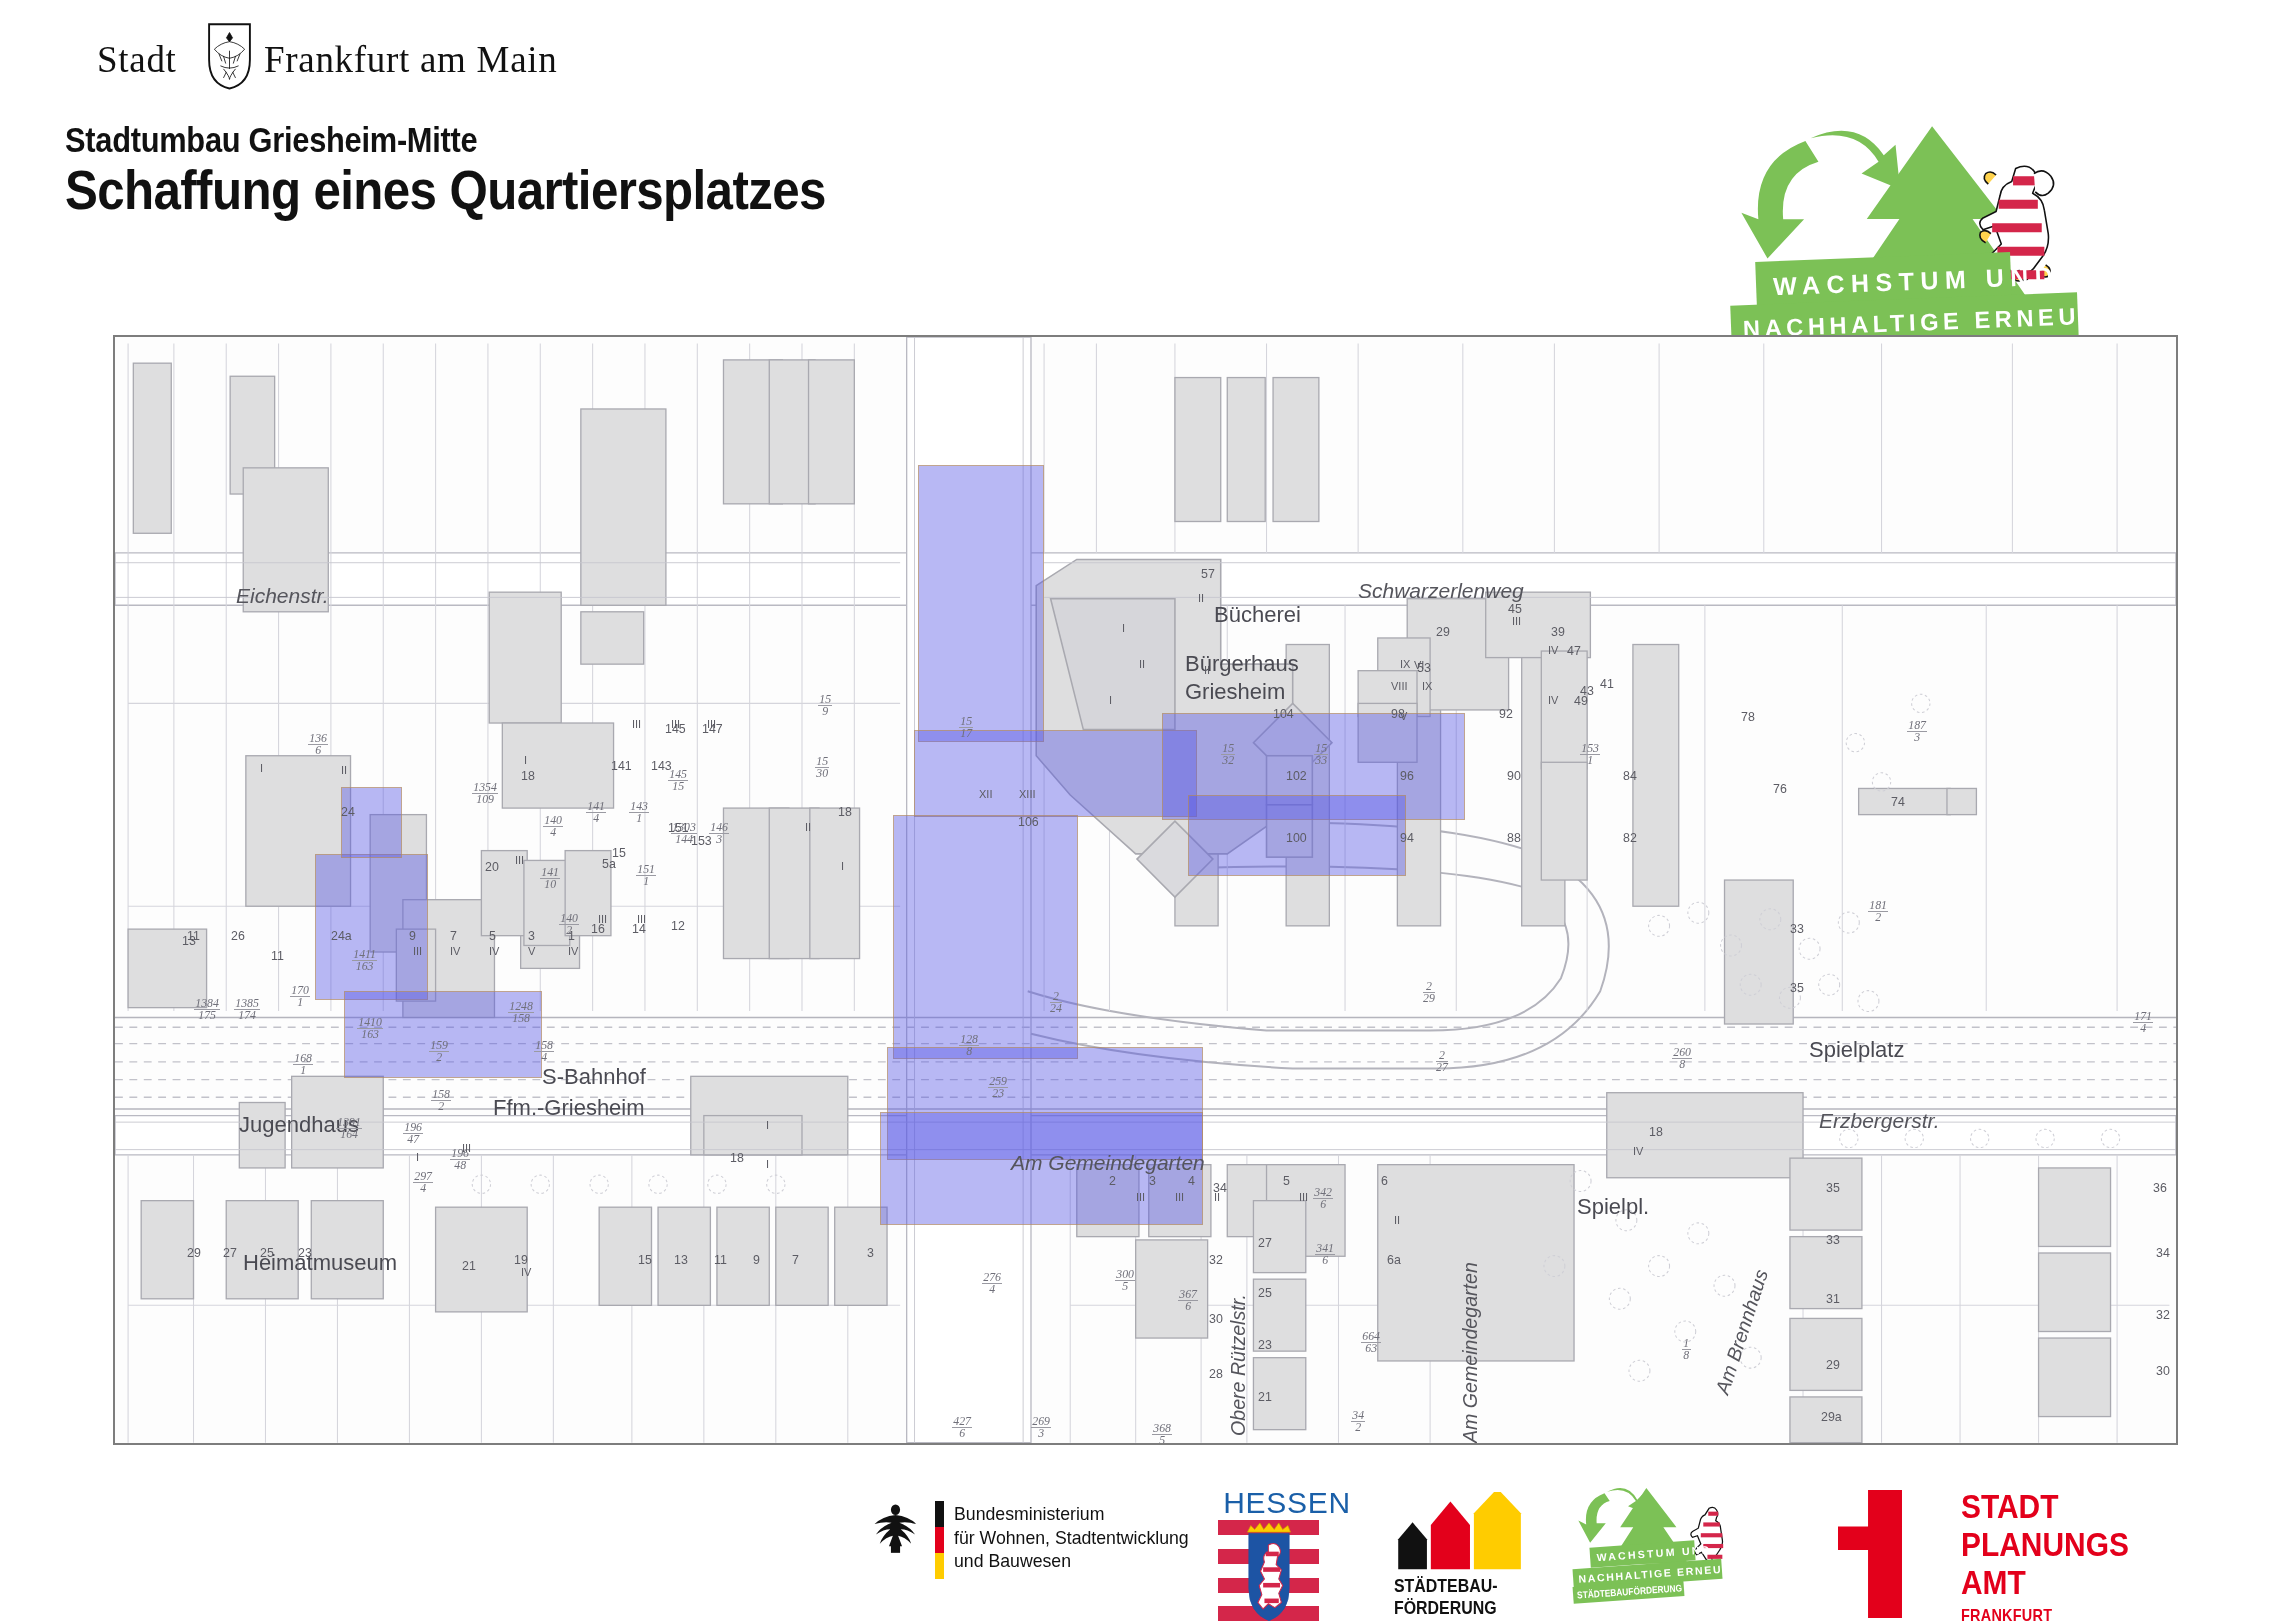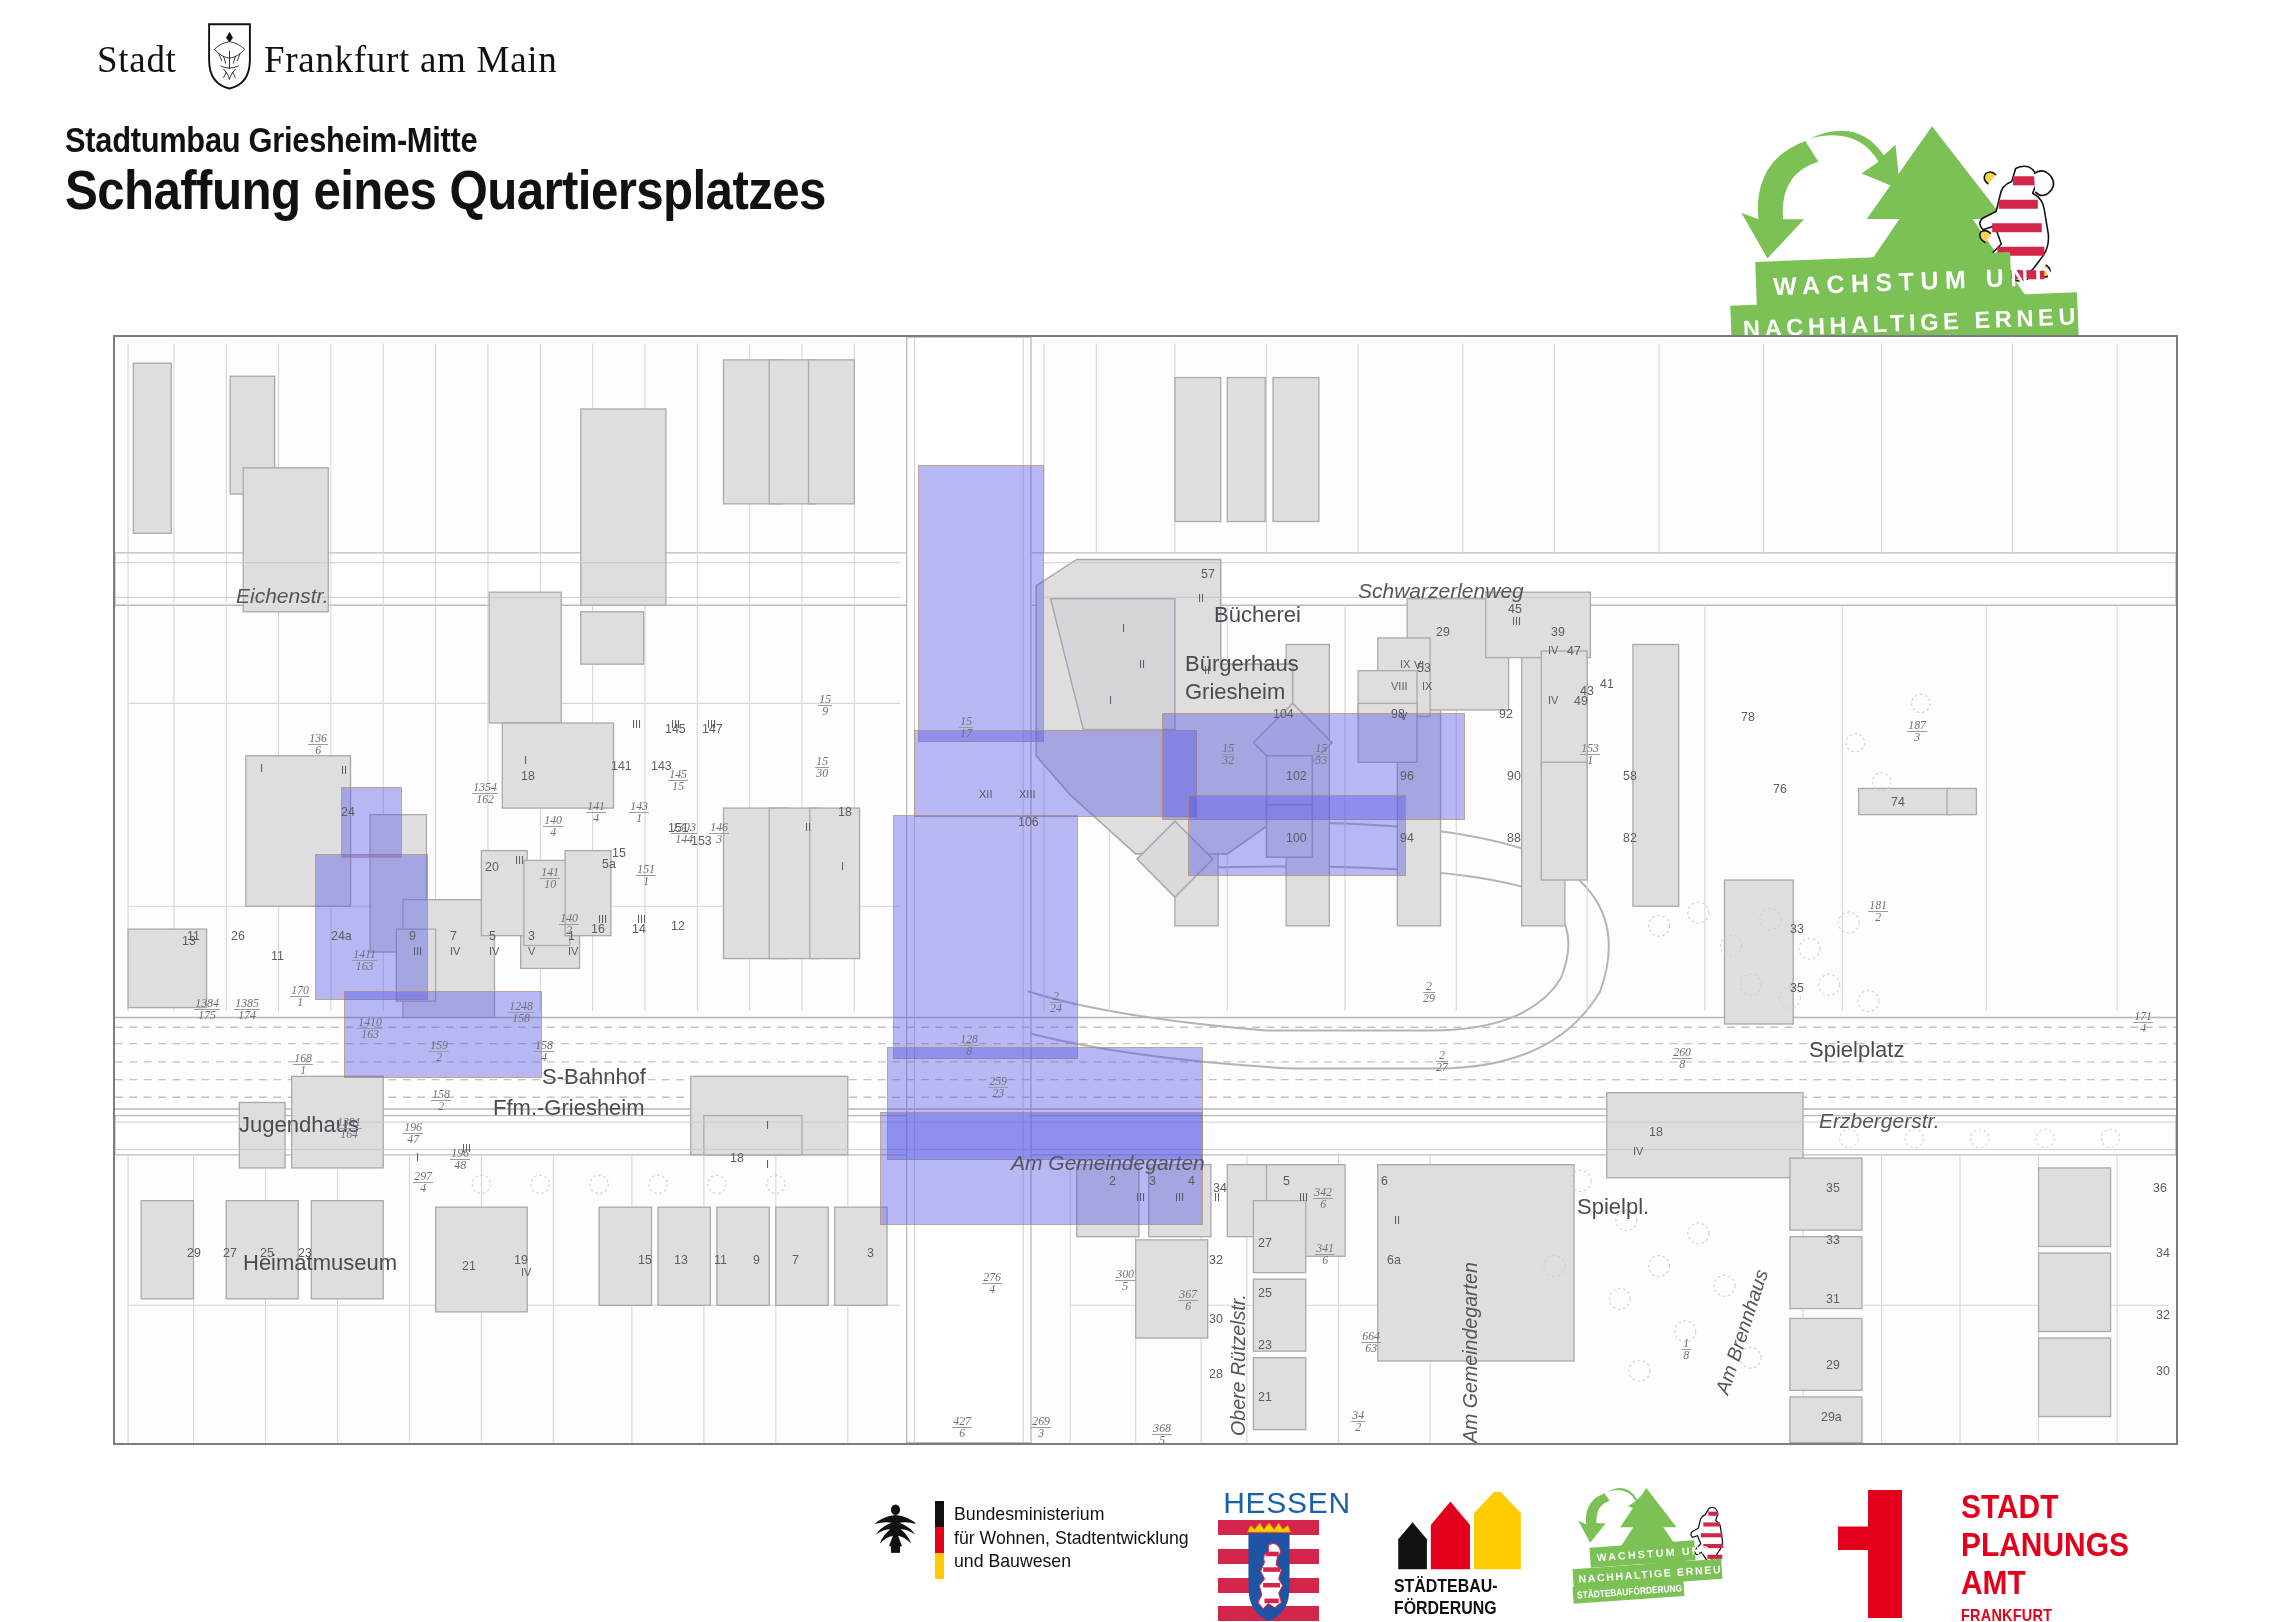--- a/index.html
+++ b/index.html
@@ -425,21 +425,21 @@
       <div class="hnum" style="left: 1459px; top: 357px;">49</div>
       <div class="hnum" style="left: 1158px; top: 370px;">104</div>
       <div class="hnum" style="left: 1171px; top: 432px;">102</div>
       <div class="hnum" style="left: 1171px; top: 494px;">100</div>
       <div class="hnum" style="left: 1276px; top: 370px;">98</div>
       <div class="hnum" style="left: 1285px; top: 432px;">96</div>
       <div class="hnum" style="left: 1285px; top: 494px;">94</div>
       <div class="hnum" style="left: 1384px; top: 370px;">92</div>
       <div class="hnum" style="left: 1392px; top: 432px;">90</div>
       <div class="hnum" style="left: 1392px; top: 494px;">88</div>
-      <div class="hnum" style="left: 1508px; top: 432px;">58</div>
+      <div class="hnum" style="left: 1508px; top: 432px;">84</div>
       <div class="hnum" style="left: 1508px; top: 494px;">82</div>
       <div class="hnum" style="left: 1626px; top: 373px;">78</div>
       <div class="hnum" style="left: 1626px; top: 445px; margin-left: 32px;">76</div>
       <div class="hnum" style="left: 1776px; top: 458px;">74</div>
       <div class="hnum" style="left: 1675px; top: 585px;">33</div>
       <div class="hnum" style="left: 1675px; top: 644px;">35</div>
       <div class="hnum" style="left: 1436px; top: 288px;">39</div>
       <div class="hnum" style="left: 1465px; top: 347px;">43</div>
       <div class="hnum" style="left: 1485px; top: 340px;">41</div>
       <div class="hnum" style="left: 615px; top: 814px;">18</div>
@@ -476,21 +476,21 @@
       <div class="hnum" style="left: 1711px; top: 955px;">31</div>
       <div class="hnum" style="left: 1711px; top: 1021px;">29</div>
       <div class="hnum" style="left: 1706px; top: 1073px;">29a</div>
       <div class="hnum" style="left: 2038px; top: 844px;">36</div>
       <div class="hnum" style="left: 2041px; top: 909px;">34</div>
       <div class="hnum" style="left: 2041px; top: 971px;">32</div>
       <div class="hnum" style="left: 2041px; top: 1027px;">30</div>
     </div>
   <div id="frac-layer">
       <div class="frac" style="left: 193px; top: 396px;"><b>136</b><span>6</span></div>
-      <div class="frac" style="left: 357px; top: 445px;"><b>1354</b><span>162</span></div>
+      <div class="frac" style="left: 357px; top: 445px;"><b>1354</b><span>109</span></div>
       <div class="frac" style="left: 428px; top: 478px;"><b>140</b><span>4</span></div>
       <div class="frac" style="left: 425px; top: 530px;"><b>141</b><span>10</span></div>
       <div class="frac" style="left: 444px; top: 576px;"><b>140</b><span>2</span></div>
       <div class="frac" style="left: 471px; top: 464px;"><b>141</b><span>4</span></div>
       <div class="frac" style="left: 514px; top: 464px;"><b>143</b><span>1</span></div>
       <div class="frac" style="left: 553px; top: 432px;"><b>145</b><span>15</span></div>
       <div class="frac" style="left: 556px; top: 485px;"><b>1303</b><span>144</span></div>
       <div class="frac" style="left: 594px; top: 485px;"><b>146</b><span>3</span></div>
       <div class="frac" style="left: 79px; top: 661px;"><b>1384</b><span>175</span></div>
       <div class="frac" style="left: 119px; top: 661px;"><b>1385</b><span>174</span></div>

